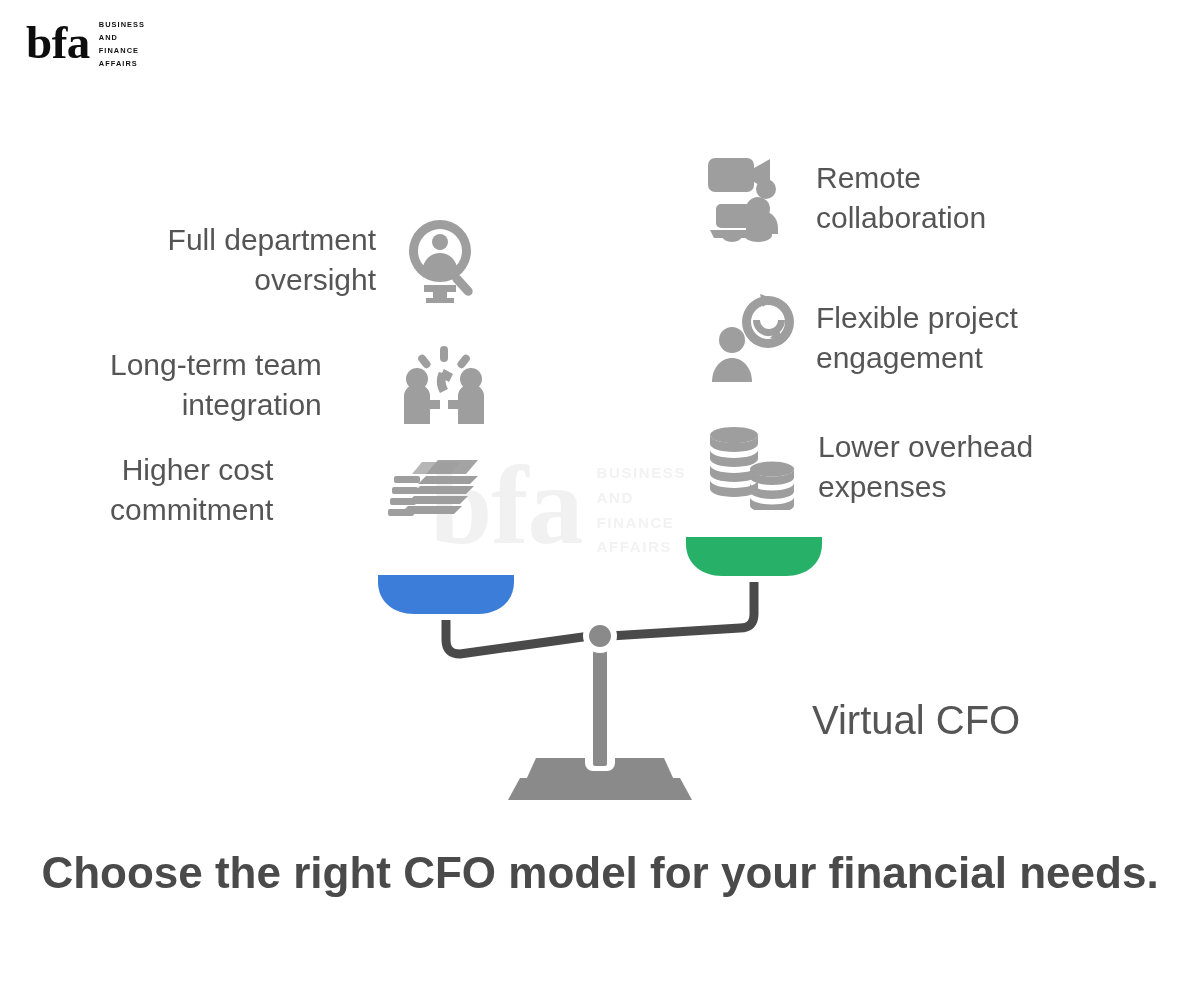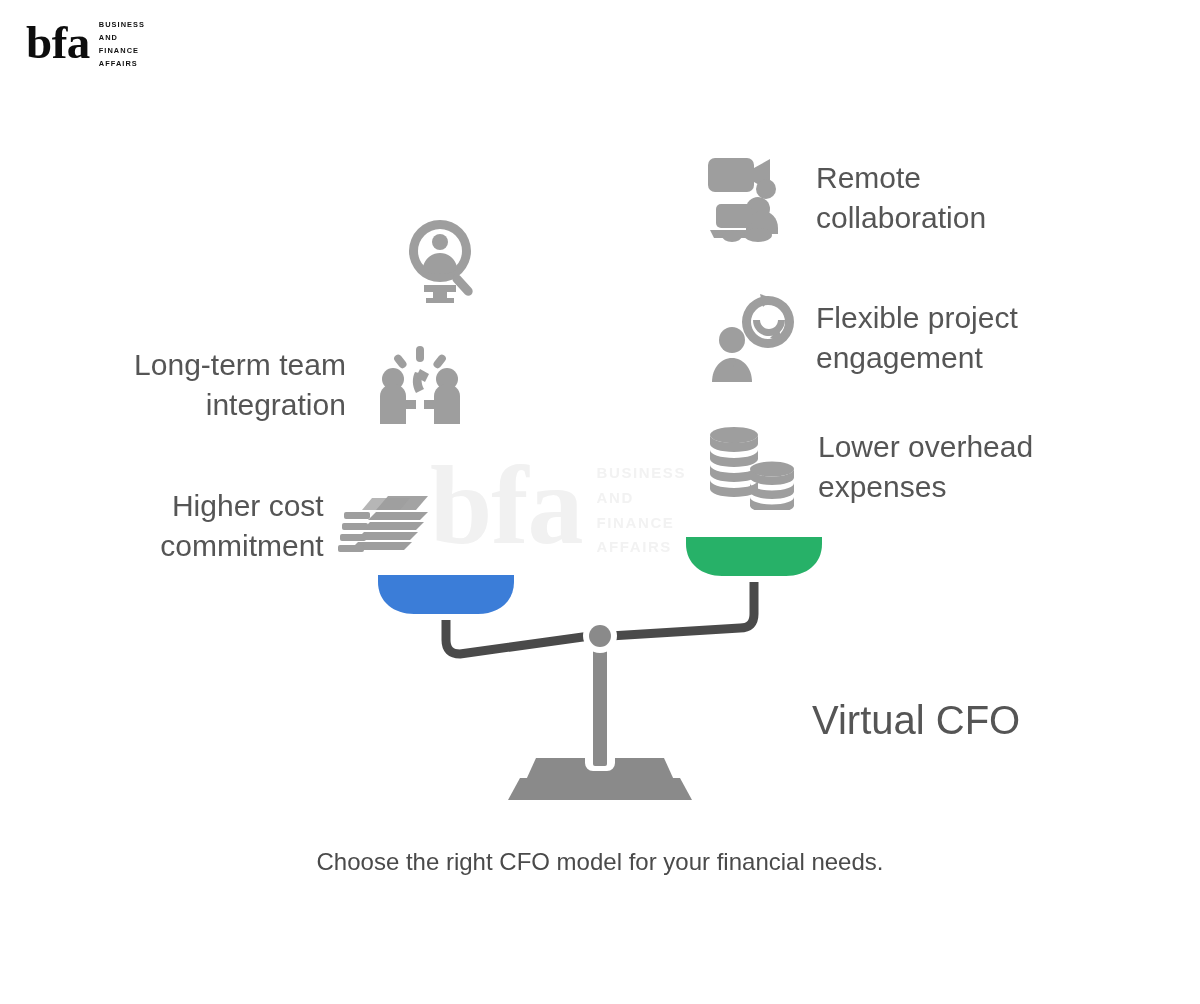--- a/index.html
+++ b/index.html
@@ -44,36 +44,36 @@
   .feat{position:absolute;display:flex;align-items:center;}
   .feat .txt{
     color:#555555;font-size:30px;line-height:1.33;white-space:pre-line;font-weight:400;
   }
   .feat.left{flex-direction:row;}
   .feat.left .txt{text-align:right;}
   .feat.right .txt{text-align:left;}
   .feat .ico{flex:none;display:block;}
 
   .f-left-1{left:110px;top:214px;width:380px;justify-content:flex-end;gap:22px;}
-  .f-left-2{left:110px;top:342px;width:380px;justify-content:center;gap:28px;}
-  .f-left-3{left:110px;top:486px;width:380px;justify-content:center;gap:12px;}
+  .f-left-2{left:110px;top:342px;width:380px;justify-content:space-between;gap:28px;}
+  .f-left-3{left:110px;top:450px;width:380px;justify-content:space-between;gap:12px;}
 
   .f-right-1{left:706px;top:152px;gap:22px;}
   .f-right-2{left:706px;top:292px;gap:22px;}
   .f-right-3{left:706px;top:424px;gap:22px;}
 
   
   .side-label{position:absolute;color:#555555;font-size:40px;font-weight:400;}
   .lbl-left{left:176px;top:742px;}
   .lbl-right{left:812px;top:698px;}
 
   
   .caption{
     position:absolute;left:0;right:0;top:848px;text-align:center;
-    color:#4a4a4a;font-size:24px;font-weight:400;
+    color:#4a4a4a;font-size:44px;font-weight:700;
   }
 
   
   .scale{position:absolute;left:350px;top:520px;}
 </style>
 </head>
 <body>
 
 <div id="stage">
 
@@ -91,20 +91,22 @@
     <div class="wm-mark">bfa</div>
     <div class="wm-words">
       <span>Business</span>
       <span>and</span>
       <span>Finance</span>
       <span>Affairs</span>
     </div>
   </div>
 
   <div class="feat left f-left-1">
+    <div class="txt">Full department
+oversight</div>
     <svg class="ico" width="92" height="92" viewBox="0 0 92 92">
       <g fill="#9e9e9e">
         <path d="M42 6a31 31 0 1 0 0 62 31 31 0 0 0 0-62zm0 9a22 22 0 1 1 0 44 22 22 0 0 1 0-44z"></path>
         <circle cx="42" cy="28" r="8"></circle>
         <path d="M42 39c-9 0-16 6.5-17.4 15.6A22 22 0 0 0 42 59.8a22 22 0 0 0 17.4-5.2C58 45.5 51 39 42 39z"></path>
         <rect x="60" y="58" width="9" height="26" rx="4.5" transform="rotate(-42 64.5 71)"></rect>
         <path d="M26 71h32v7H26z"></path>
         <path d="M35 76h14v12H35z"></path>
         <path d="M28 84h28v5H28z"></path>
       </g>

